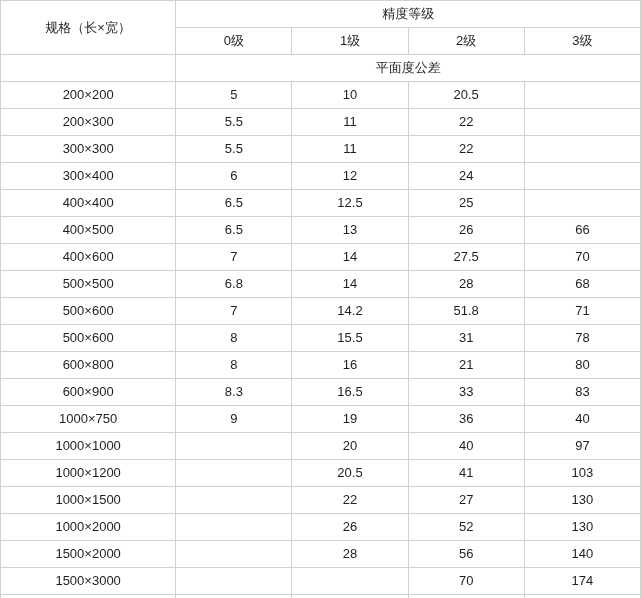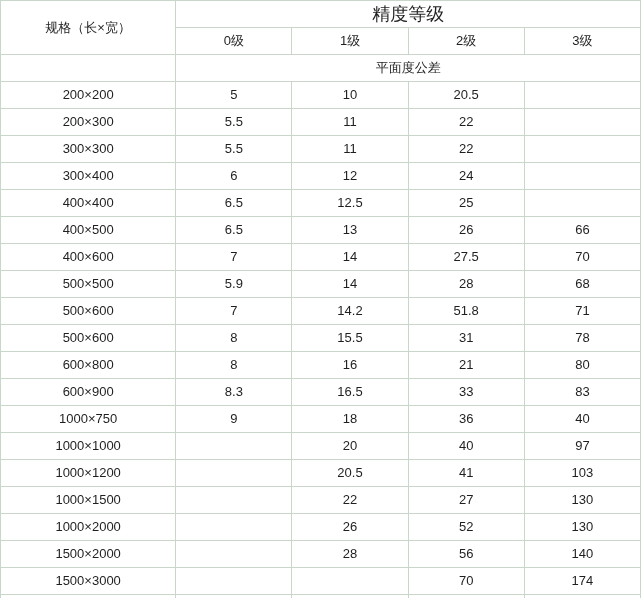--- a/index.html
+++ b/index.html
@@ -26,21 +26,21 @@
     vertical-align: middle;
     font-weight: normal;
     font-size: 13px;
     color: #1f1f1f;
     height: 26px;
     padding: 0;
     line-height: 26px;
     white-space: nowrap;
   }
   table.spec-table th.head-main {
-    font-size: 18px;
+    font-size: 13px;
   }
   .col-spec { width: 175px; }
   .col-g { width: 116px; }
   td.spec-cell {
     font-size: 13px;
   }
   .rowspan-spec {
     font-size: 13px;
   }
   .merged-tall {
@@ -120,21 +120,21 @@
     </tr>
     <tr>
       <td class="spec-cell">400×600</td>
       <td>7</td>
       <td>14</td>
       <td>27.5</td>
       <td>70</td>
     </tr>
     <tr>
       <td class="spec-cell">500×500</td>
-      <td>5.9</td>
+      <td>6.8</td>
       <td>14</td>
       <td>28</td>
       <td>68</td>
     </tr>
     <tr>
       <td class="spec-cell">500×600</td>
       <td>7</td>
       <td>14.2</td>
       <td>51.8</td>
       <td>71</td>
@@ -156,21 +156,21 @@
     <tr>
       <td class="spec-cell">600×900</td>
       <td>8.3</td>
       <td>16.5</td>
       <td>33</td>
       <td>83</td>
     </tr>
     <tr>
       <td class="spec-cell">1000×750</td>
       <td>9</td>
-      <td>18</td>
+      <td>19</td>
       <td>36</td>
       <td>40</td>
     </tr>
     <tr>
       <td class="spec-cell">1000×1000</td>
       <td></td>
       <td>20</td>
       <td>40</td>
       <td>97</td>
     </tr>

